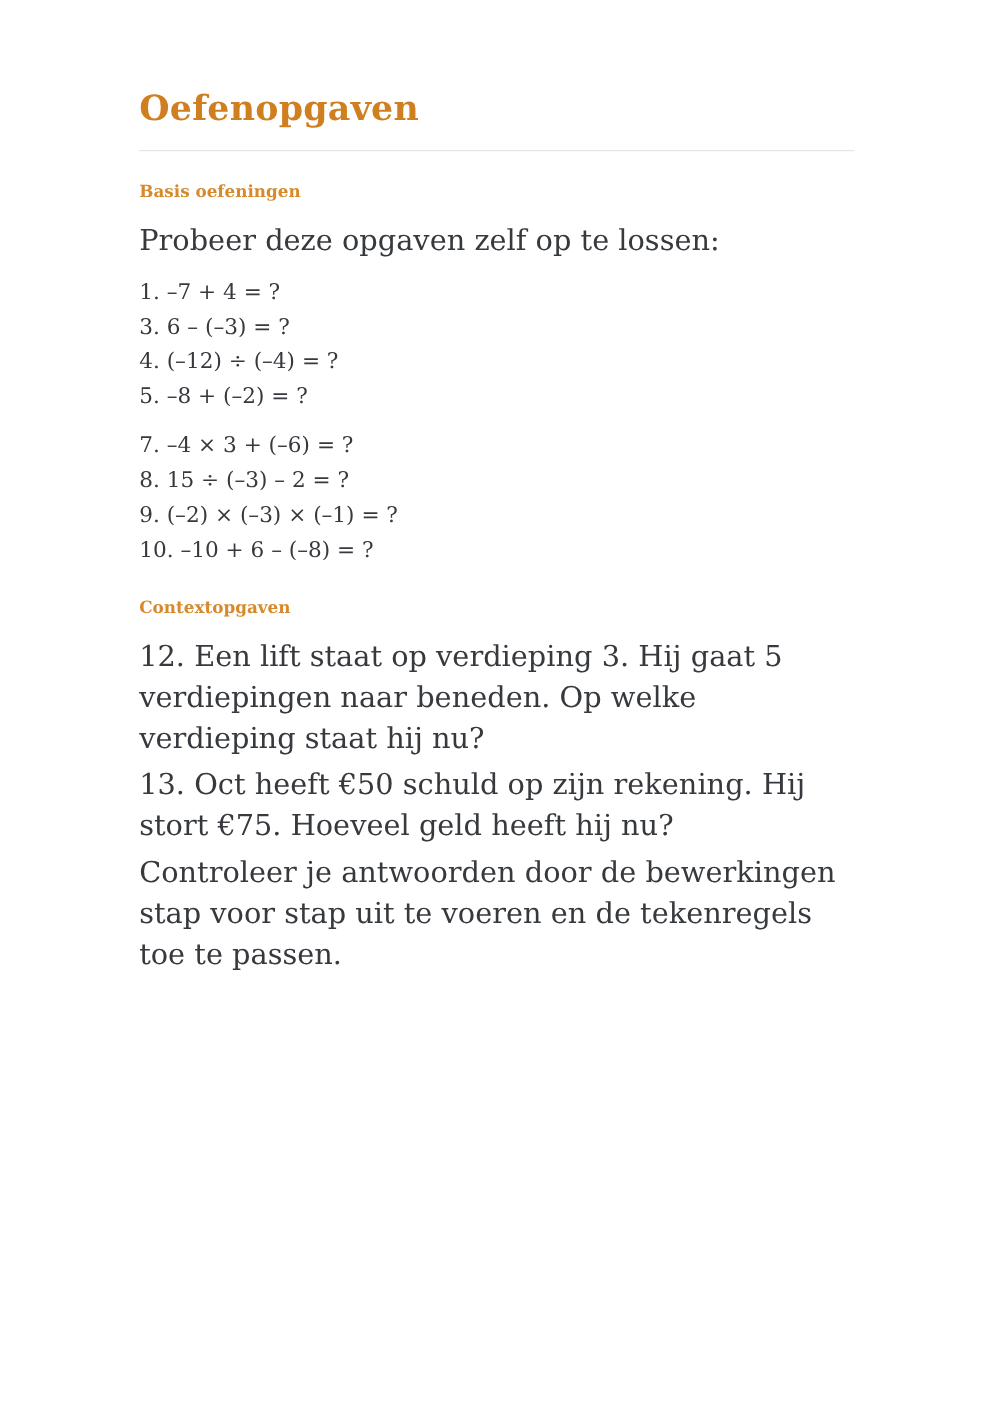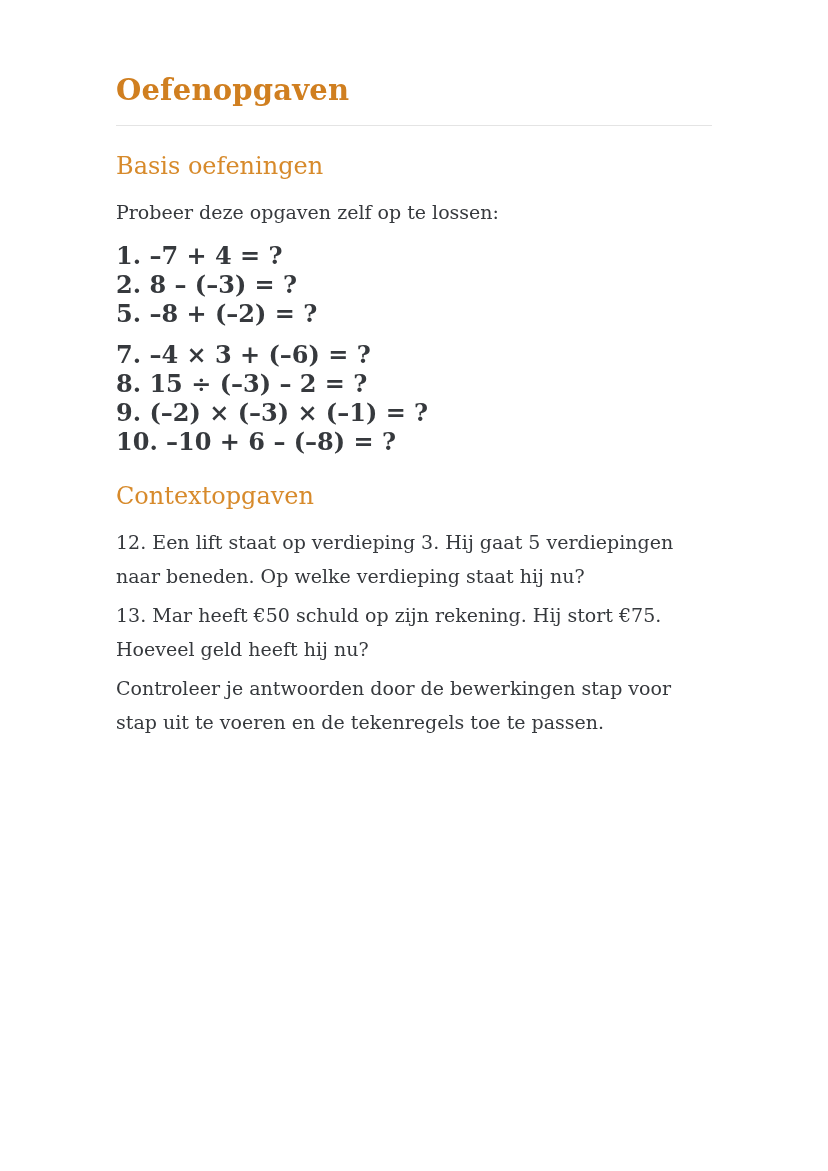--- a/index.html
+++ b/index.html
@@ -26,64 +26,64 @@
     color: var(--accent-title, #d07f20);
     margin: 0 0 17px 0;
     letter-spacing: 0.2px;
   }
   hr.title-divider {
     border: 0;
     border-top: 1px solid var(--divider, #e4e4e4);
     margin: 0 0 24px 0;
   }
   h2.section-heading {
-    font-size: 24px;
+    font-size: 14px;
     line-height: 1.2;
-    font-weight: 400;
+    font-weight: 700;
     color: var(--accent-heading, #d78a2b);
     margin: 26px 0 14px 0;
   }
   p.body-text {
-    font-size: 19px;
+    font-size: 24px;
     line-height: 34px;
     margin: 0 0 5px 0;
   }
   ol.exercise-list {
     list-style: none;
     margin: 12px 0 8px 0;
     padding: 0;
   }
   ol.exercise-list li {
-    font-size: 24px;
+    font-size: 18px;
     line-height: 29px;
-    font-weight: bold;
   }
 </style>
 </head>
 <body>
 
 <div class="page">
 
   <h1 class="doc-title">Oefenopgaven</h1>
   <hr class="title-divider">
 
   <h2 class="section-heading">Basis oefeningen</h2>
   <p class="body-text">Probeer deze opgaven zelf op te lossen:</p>
   <ol class="exercise-list">
     <li>1. –7 + 4 = ?</li>
-    <li>2. 8 – (–3) = ?</li>
+    <li>3. 6 – (–3) = ?</li>
+    <li>4. (–12) ÷ (–4) = ?</li>
     <li>5. –8 + (–2) = ?</li>
   </ol>
 
   <ol class="exercise-list">
     <li>7. –4 × 3 + (–6) = ?</li>
     <li>8. 15 ÷ (–3) – 2 = ?</li>
     <li>9. (–2) × (–3) × (–1) = ?</li>
     <li>10. –10 + 6 – (–8) = ?</li>
   </ol>
 
   <h2 class="section-heading">Contextopgaven</h2>
   <p class="body-text">12. Een lift staat op verdieping 3. Hij gaat 5 verdiepingen naar beneden. Op welke verdieping staat hij nu?</p>
-  <p class="body-text">13. Mar heeft €50 schuld op zijn rekening. Hij stort €75. Hoeveel geld heeft hij nu?</p>
+  <p class="body-text">13. Oct heeft €50 schuld op zijn rekening. Hij stort €75. Hoeveel geld heeft hij nu?</p>
 
   <p class="body-text">Controleer je antwoorden door de bewerkingen stap voor stap uit te voeren en de tekenregels toe te passen.</p>
 
 </div>
 
 </body></html>

